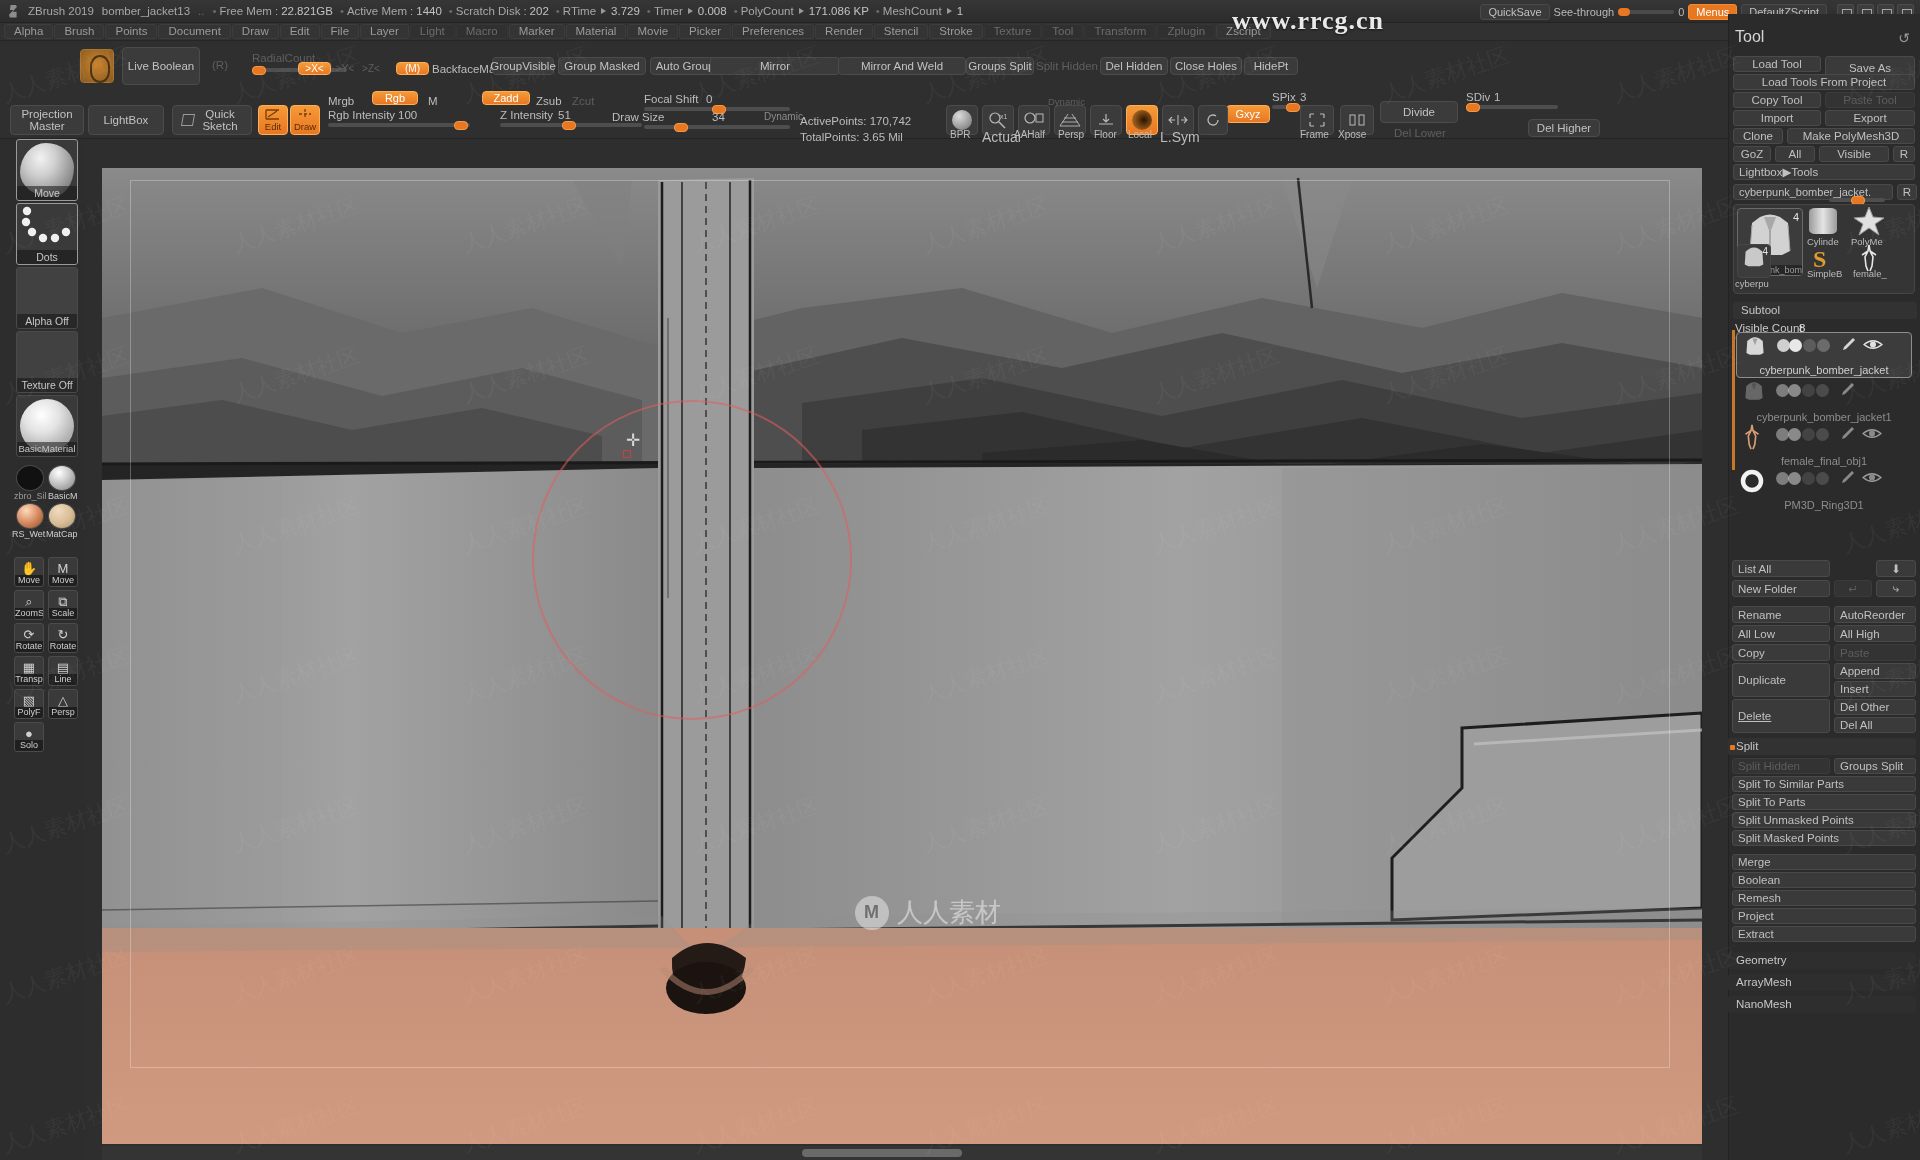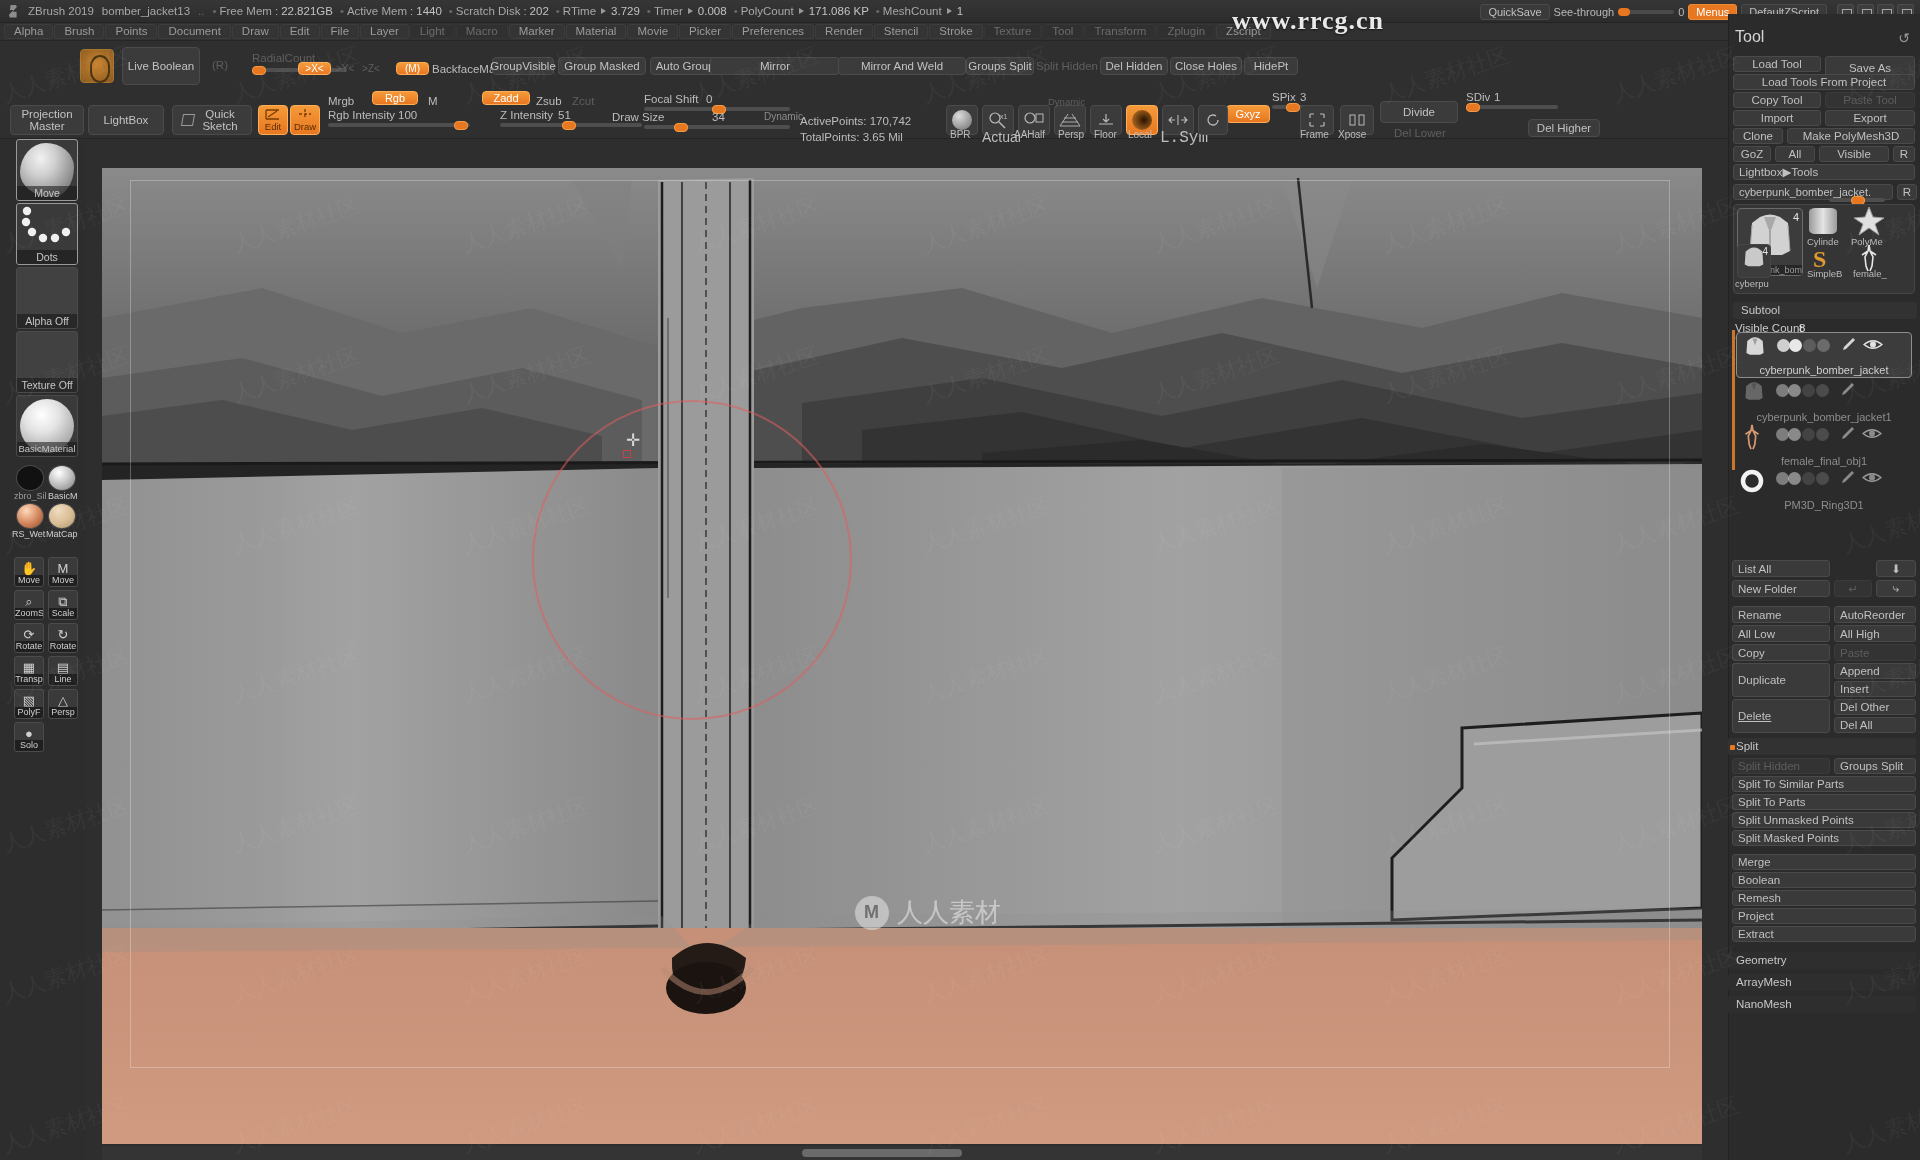--- a/index.html
+++ b/index.html
@@ -387,21 +387,21 @@
     <div class="sbtn on" style="left:1126px; top:64px; width:32px; height:30px;">
       <span style="width:20px;height:20px;border-radius:50%;background:radial-gradient(circle at 60% 50%,#2a1400,#d07f2a);"></span>
     </div>
     <div class="lbl" style="left:1128px; top:88px; font-size:10px;">Local</div>
 
     <div class="sbtn" style="left:1162px; top:64px; width:32px; height:30px;">
       <svg width="22" height="12" viewBox="0 0 22 12">
         <path d="M2 6 L8 6 M5 3 L2 6 L5 9 M20 6 L14 6 M17 3 L20 6 L17 9 M11 1 L11 11" stroke="#b9b9b9" stroke-width="1.1" fill="none"></path>
       </svg>
     </div>
-    <div class="lbl" style="left:1160px; top:88px; font-size:16px;font-family:Liberation Mono, monospace;">L.Sym</div>
+    <div class="lbl" style="left:1160px; top:88px; font-size:14px;">L.Sym</div>
 
     <div class="sbtn on" style="left:1226px; top:64px; width:44px; height:18px; font-size:11px;">Gxyz</div>
     <div class="lbl" style="left:1272px; top:50px;">SPix</div>
     <div class="lbl" style="left:1300px; top:50px;">3</div>
     <div class="slider" style="left:1272px; top:64px; width:46px;">
         <i style="left:14px;"></i>
       </div>
 
     <div class="sbtn" style="left:1198px; top:64px; width:30px; height:30px;">
       <svg width="16" height="16" viewBox="0 0 16 16">

